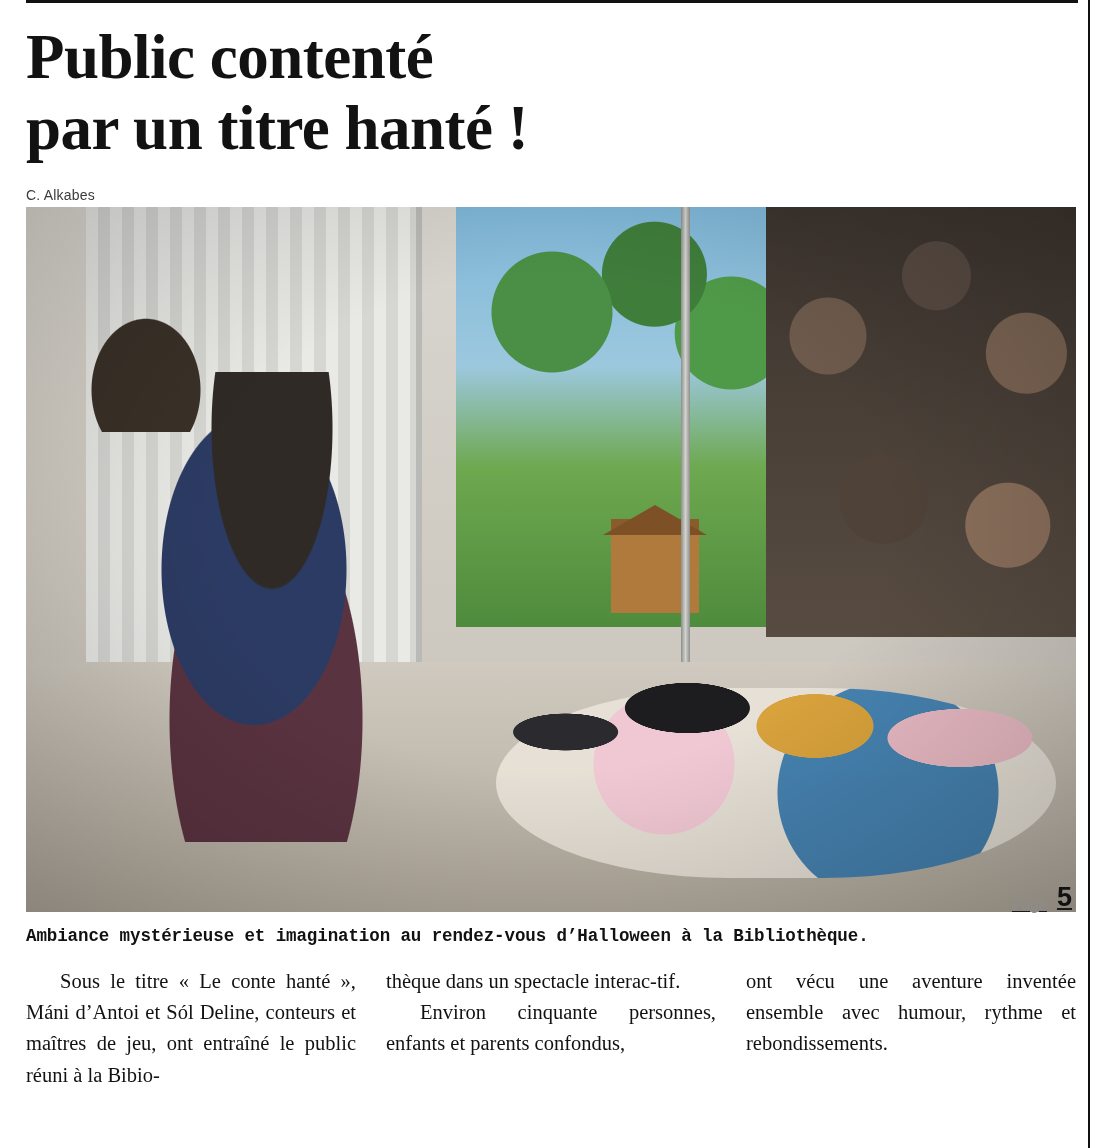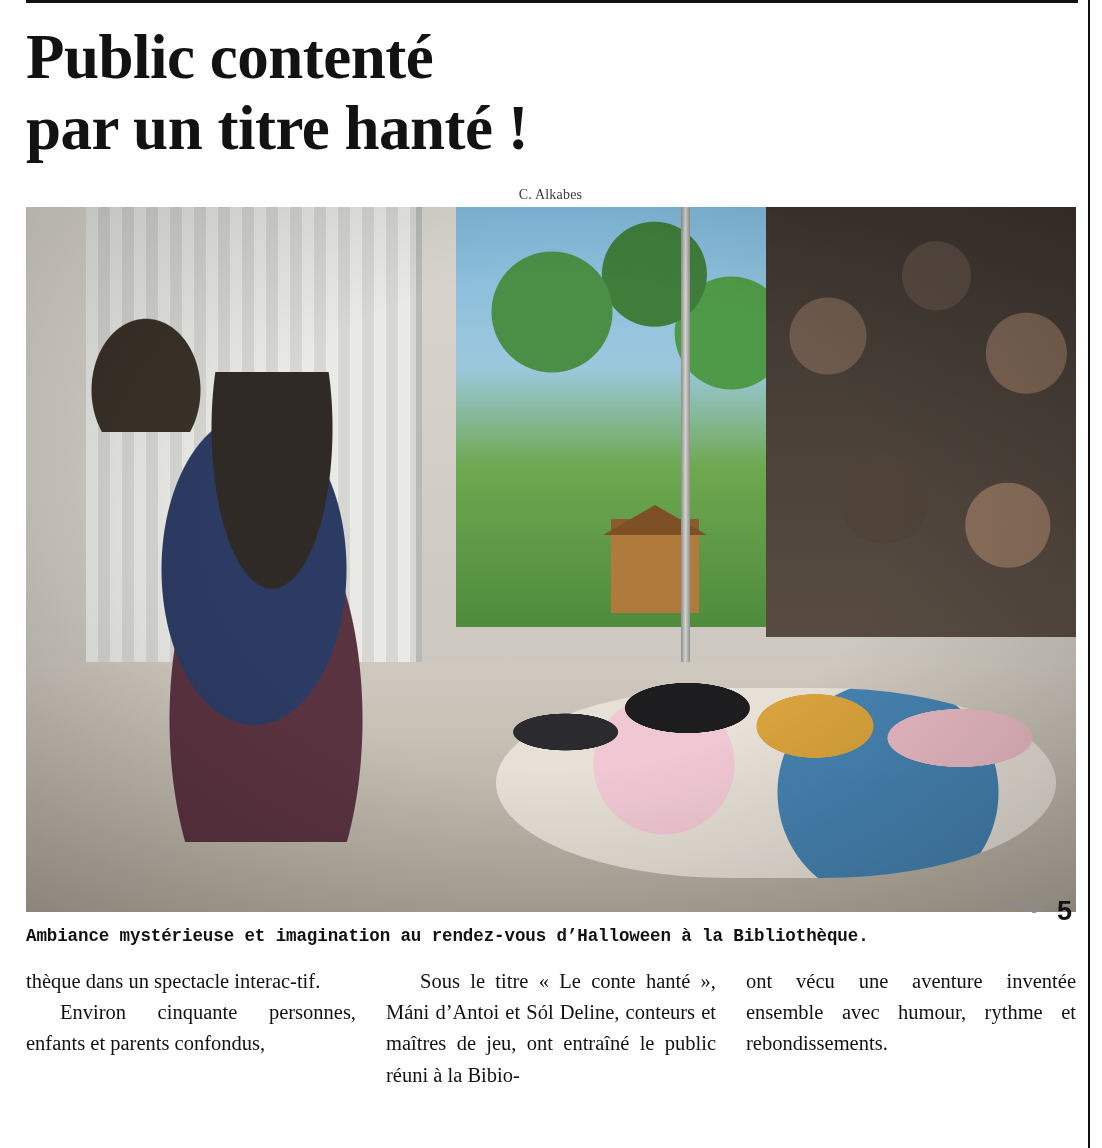--- a/index.html
+++ b/index.html
@@ -46,22 +46,22 @@
     font-size: 63px;
     line-height: 1.12;
     letter-spacing: -0.5px;
     color: #121212;
   }
   .headline .line {
     display: block;
     white-space: nowrap;
   }
   .credit {
-    text-align: center;
-    font-family: Liberation Serif, serif;
+    text-align: left;
+    font-family: Liberation Sans, sans-serif;
     font-size: 14px;
     color: #3b3b3b;
     margin-top: 24px;
     margin-right: 1px;
     letter-spacing: 0.2px;
   }
   .photo-wrap {
     margin-top: 4px;
     width: 1050px;
     height: 705px;
@@ -200,24 +200,25 @@
   }
   .col p:first-child {
     text-indent: 34px;
   }
   .col p.noindent:first-child {
     text-indent: 0;
   }
   .footer {
     position: absolute;
     right: 30px;
-    bottom: 10px;
+    bottom: 24px;
     display: flex;
-    align-items: flex-start;
+    align-items: flex-end;
     gap: 10px;
+    text-decoration: underline;
   }
   .footer .label {
     font-family: "Liberation Sans", sans-serif;
     font-size: 15px;
     color: #8d8d8d;
   }
   .footer .num {
     font-family: "Liberation Sans", sans-serif;
     font-weight: bold;
     font-size: 27px;
@@ -253,25 +254,25 @@
       <div class="ph-storyteller"></div>
       <div class="ph-antlers"></div>
       <div class="ph-vignette"></div>
     </div>
   </div>
 
   <div class="caption">Ambiance mystérieuse et imagination au rendez-vous d’Halloween à la Bibliothèque.</div>
 
   <div class="columns">
     <div class="col">
+      <p>Sous le titre « Le conte hanté », Máni d’Antoi et Sól Deline, conteurs et maîtres de jeu, ont entraîné le public réuni à la Bibio-</p>
+    </div>
+    <div class="col">
       <p class="noindent">thèque dans un spectacle interac-tif.</p>
       <p>Environ cinquante personnes, enfants et parents confondus,</p>
-    </div>
-    <div class="col">
-      <p>Sous le titre « Le conte hanté », Máni d’Antoi et Sól Deline, conteurs et maîtres de jeu, ont entraîné le public réuni à la Bibio-</p>
     </div>
     <div class="col">
       <p class="noindent">ont vécu une aventure inventée ensemble avec humour, rythme et rebondissements.</p>
     </div>
   </div>
 
   <div class="footer">
     <span class="label">Page</span>
     <span class="num">5</span>
   </div>

